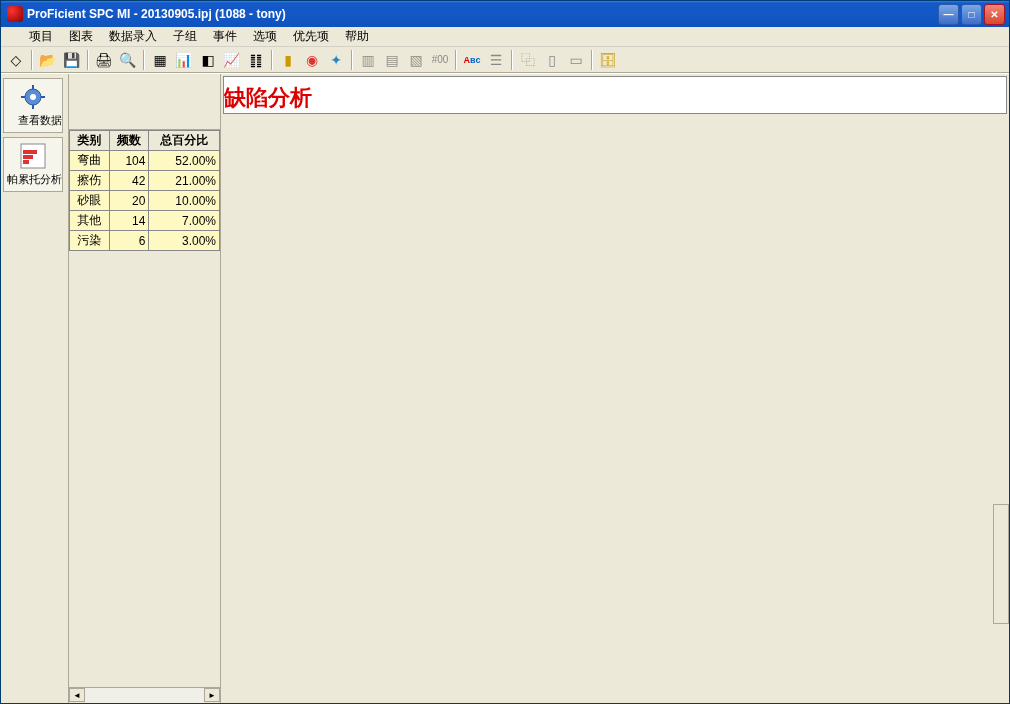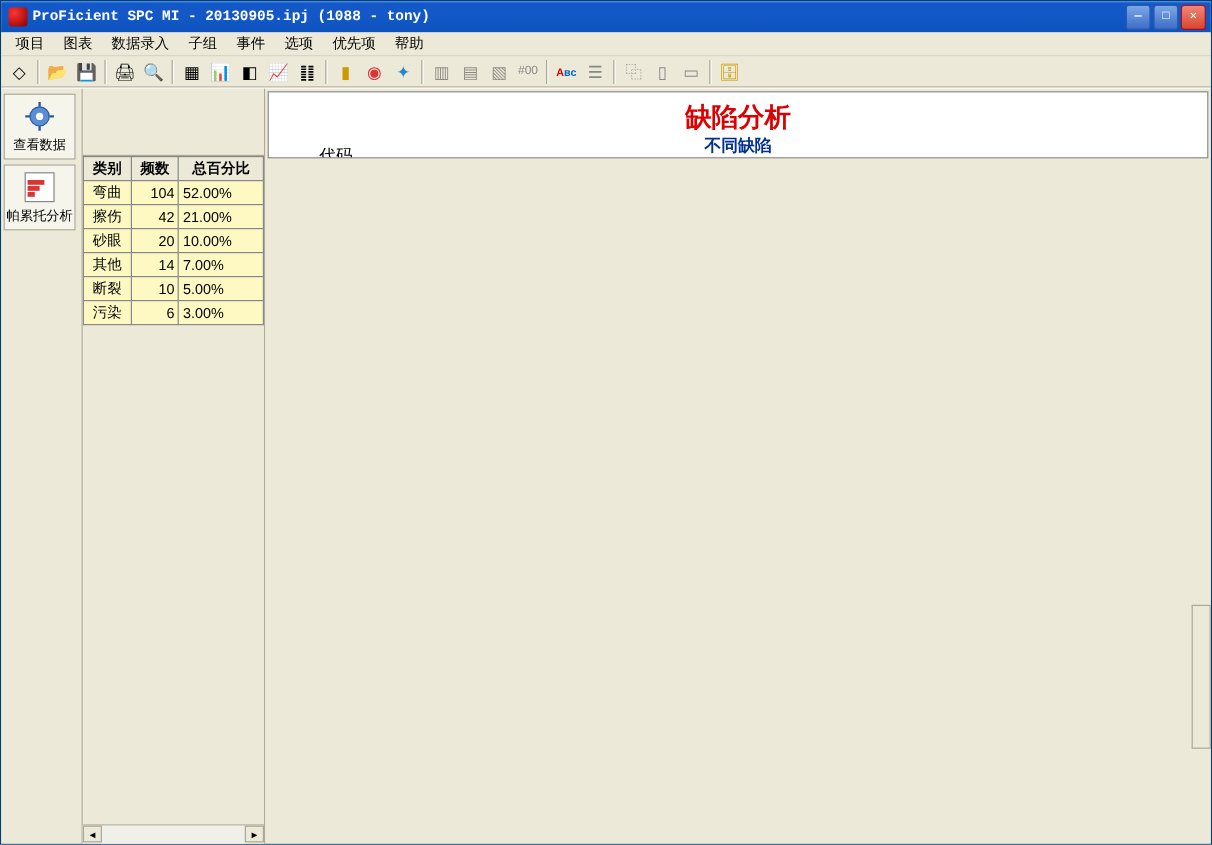--- a/index.html
+++ b/index.html
@@ -19,21 +19,21 @@
   flex-direction: column;
 }
 .titlebar {
   height: 26px;
   background: linear-gradient(to bottom, #2a80e8 0%, #1458c7 8%, #1458c7 45%, #1258c5 55%, #0d52bd 100%);
   display: flex;
   align-items: center;
   color: #fff;
   font-weight: bold;
   padding: 0 4px 0 6px;
-  font-family: Liberation Mono, monospace;
+  font-family: Liberation Sans, sans-serif;
   justify-content: flex-end;
 }
 .titlebar .app-icon {
   width: 16px; height:16px; margin-right:4px;
   background: radial-gradient(circle at 30% 30%, #f33, #800);
   border-radius: 3px;
 }
 .titlebar .title { flex:1; font-size: 12px; white-space: pre; }
 .titlebar .ctl-group { display:flex; gap:2px; }
 .win-btn {
@@ -44,21 +44,21 @@
   color:#fff; font-weight:bold; font-size:10px;
   display:flex; align-items:center; justify-content:center;
   cursor:pointer;
 }
 .win-btn.close { background: linear-gradient(to bottom, #f08678, #d9462e); border-color:#a12; }
 .menubar {
   height: 20px;
   background: #ece9d8;
   border-bottom: 1px solid #d4d0c8;
   display:flex; align-items:center;
-  padding-left: 4px;
+  padding-left: 20px;
   font-size: 12px;
 }
 .menubar span { padding: 2px 8px; cursor:pointer; }
 .toolbar {
   height: 26px;
   background: #ece9d8;
   border-bottom: 1px solid #aca899;
   display:flex; align-items:center;
   padding: 0 4px;
   gap: 2px;
@@ -82,21 +82,21 @@
   background: #ece9d8;
   border-right: 1px solid #aca899;
   padding: 4px 2px;
 }
 .tbx-btn {
   width: 60px;
   border: 1px solid #aca899;
   background: #f6f5ec;
   margin-bottom: 4px;
   padding: 4px 0;
-  text-align:center;
+  text-align:right;
   font-size: 11px;
   cursor:pointer;
 }
 .tbx-icon { width:28px; height:28px; margin: 0 auto 2px; }
 .middle-pane {
   width: 152px;
   display:flex; flex-direction:column;
   border-right: 1px solid #aca899;
   background: #ece9d8;
   min-width: 0;
@@ -109,34 +109,34 @@
   width: 100%;
 }
 .data-table th, .data-table td {
   border: 1px solid #888;
   padding: 1px 3px;
   white-space: nowrap;
 }
 .data-table th { background: #ece9d8; font-weight: bold; }
 .data-table td.cat { text-align: center; }
 .data-table td.freq { text-align: right; }
-.data-table td.pct { }
+.data-table td.pct { text-align: right; }
 .middle-fill { flex:1; }
 .hscroll { height:16px; background:#ece9d8; border-top:1px solid #aca899; display:flex; }
 .hscroll .arr { width:16px; height:14px; background:#ece9d8; border:1px solid #aca899; margin:0; display:flex;align-items:center;justify-content:center;font-size:8px; }
 .hscroll .track { flex:1; background:#f0f0e8; }
 .chart-pane {
   flex:1;
   background: #fff;
   border: 1px solid #888;
   margin: 2px 2px 0 2px;
   position: relative;
   overflow: hidden;
 }
-.chart-title { text-align:center; font-size: 22px; font-weight:bold; color:#d00; margin-top:6px; font-family: Liberation Serif, serif; }
+.chart-title { text-align:left; font-size: 22px; font-weight:bold; color:#d00; margin-top:6px; font-family: Liberation Serif, serif; }
 .chart-subtitle { text-align:center; font-size: 14px; font-weight:bold; color:#003090; font-family:"SimSun"; }
 .chart-ylabel { position:absolute; left:42px; top:44px; font-weight:normal; font-size:14px; font-family:"SimSun"; }
 .vscroll-stub {
   position:absolute; right:0; top: 430px; width:16px; height:120px;
   background:#ece9d8; border:1px solid #aca899;
 }
 </style>
 </head>
 <body>
 
@@ -256,43 +256,37 @@
               <td class="cat">砂眼</td>
               <td class="freq">20</td>
               <td class="pct">10.00%</td>
             </tr>
             <tr>
               <td class="cat">其他</td>
               <td class="freq">14</td>
               <td class="pct">7.00%</td>
             </tr>
             <tr>
-              <td class="cat">断裂</td>
-              <td class="freq">10</td>
-              <td class="pct">5.00%</td>
-            </tr>
-            <tr>
               <td class="cat">污染</td>
               <td class="freq">6</td>
               <td class="pct">3.00%</td>
             </tr>
           </tbody>
       </table>
       <div class="middle-fill"></div>
       <div class="hscroll">
         <div class="arr">◄</div>
         <div class="track"></div>
         <div class="arr">►</div>
       </div>
     </div>
 
     <div style="flex:1; position:relative; background:#ece9d8;">
       <div class="chart-pane">
         <div class="chart-title">缺陷分析</div>
-        <div class="chart-subtitle">不同缺陷</div>
         <div class="chart-ylabel">代码</div>
 
       </div>
       <div class="vscroll-stub"></div>
     </div>
 
   </div>
 </div>
 
 </body></html>

